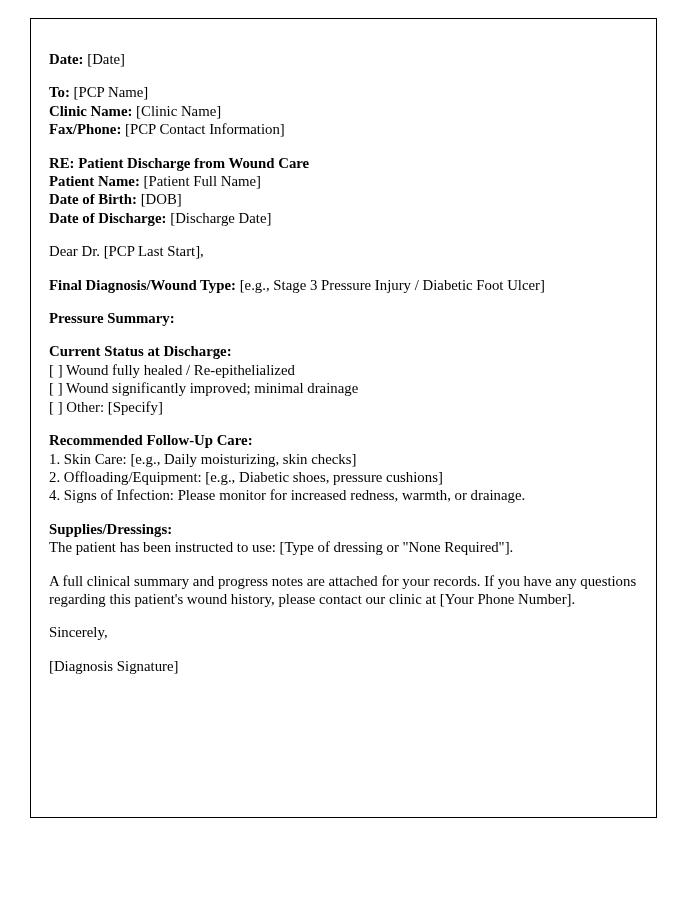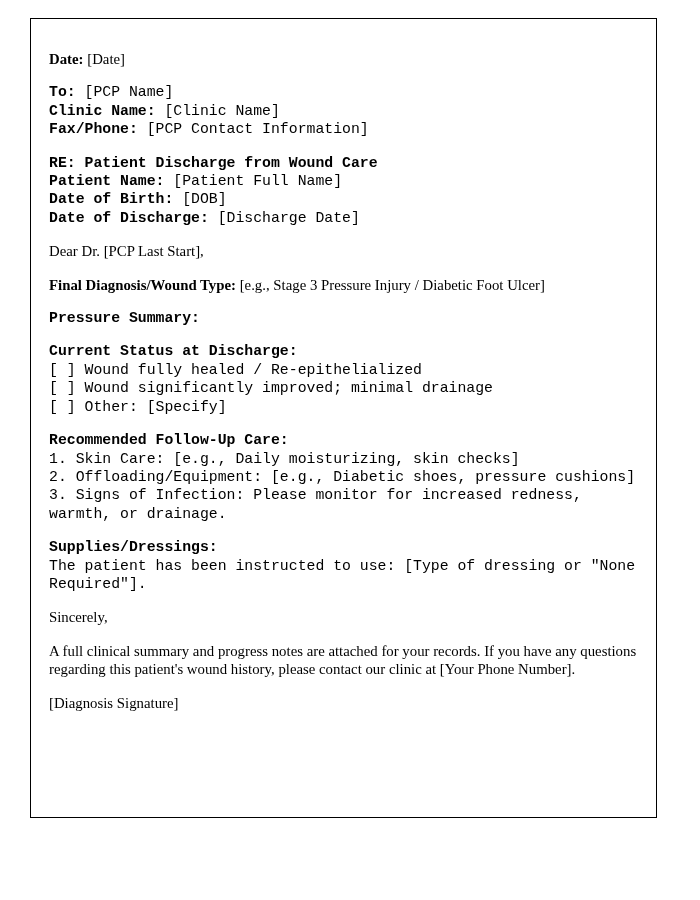--- a/index.html
+++ b/index.html
@@ -23,21 +23,21 @@
     border: 1px solid #000000;
     background: #ffffff;
     padding: 31px 12px 0 18px;
     overflow: hidden;
   }
   .block {
     margin: 0 0 15px 0;
     font-size: 14.8px;
     line-height: 18.4px;
   }
-  .row { display: block; font-family: Liberation Mono, monospace; }
+  .row { display: block; }
   strong { font-weight: bold; }
 </style>
 </head>
 <body>
 
 <div class="sheet">
 
   <p class="block"><strong>Date:</strong><span> [Date]</span></p>
 
   <div class="block">
@@ -66,27 +66,27 @@
     <strong class="row">Current Status at Discharge:</strong>
     <span class="row">[ ] Wound fully healed / Re-epithelialized</span>
     <span class="row">[ ] Wound significantly improved; minimal drainage</span>
     <span class="row">[ ] Other: [Specify]</span>
   </div>
 
   <div class="block">
     <strong class="row">Recommended Follow-Up Care:</strong>
     <span class="row">1. Skin Care: [e.g., Daily moisturizing, skin checks]</span>
     <span class="row">2. Offloading/Equipment: [e.g., Diabetic shoes, pressure cushions]</span>
-    <span class="row">3. Signs of Infection: Please monitor for increased redness, warmth, or drainage.</span>
+    <span class="row">4. Signs of Infection: Please monitor for increased redness, warmth, or drainage.</span>
   </div>
 
   <div class="block">
     <strong class="row">Supplies/Dressings:</strong>
     <span class="row">The patient has been instructed to use: [Type of dressing or "None Required"].</span>
   </div>
 
+  <p class="block">A full clinical summary and progress notes are attached for your records. If you have any questions regarding this patient's wound history, please contact our clinic at [Your Phone Number].</p>
+
   <p class="block">Sincerely,</p>
-
-  <p class="block">A full clinical summary and progress notes are attached for your records. If you have any questions regarding this patient's wound history, please contact our clinic at [Your Phone Number].</p>
 
   <p class="block">[Diagnosis Signature]</p>
 
 </div>
 
 </body></html>

